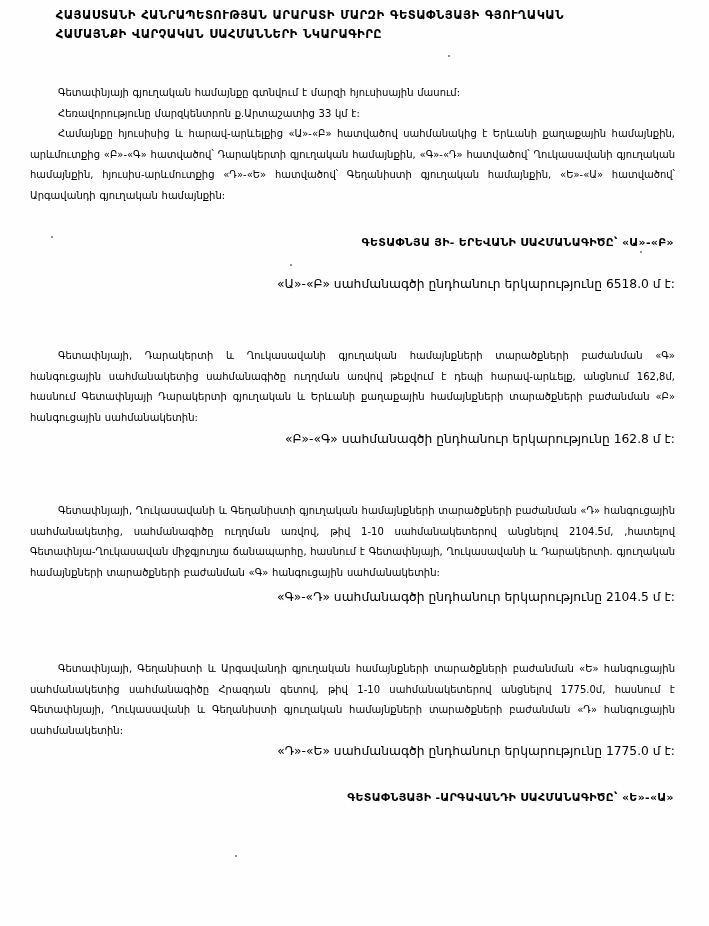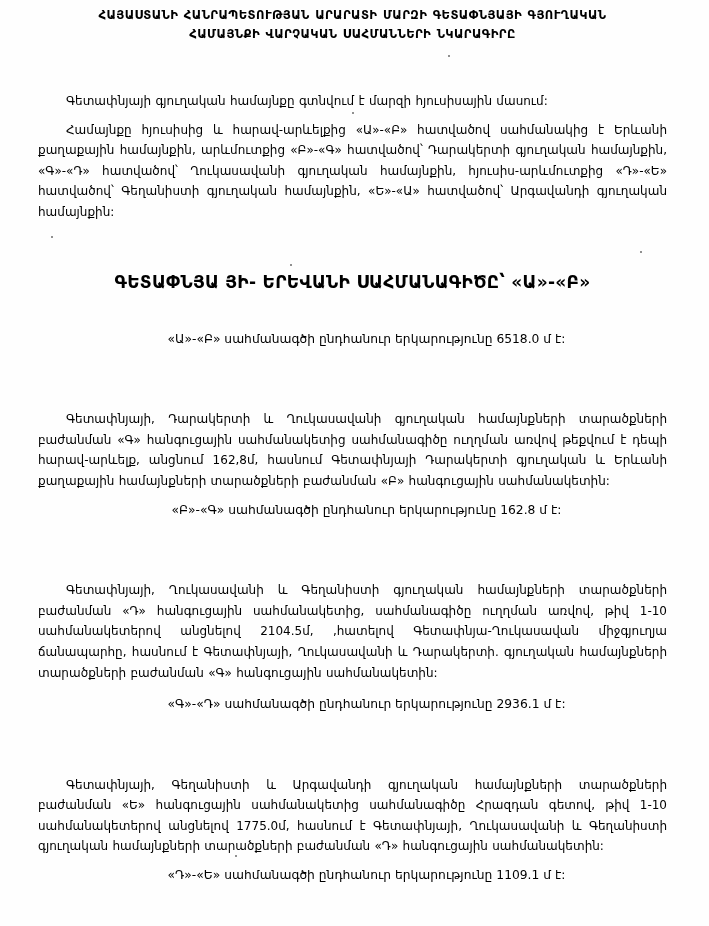--- a/index.html
+++ b/index.html
@@ -19,67 +19,66 @@
   .page {
     width: 709px;
     height: 926px;
     box-sizing: border-box;
     padding: 6px 34px 0 30px;
     position: relative;
     
     background: #fefefe;
   }
   .doc-title {
-    text-align: center;
     font-weight: 700;
     font-size: 11.6px;
     letter-spacing: 0.4px;
     line-height: 18.5px;
     margin: 0 auto;
     width: 92%;
     text-transform: uppercase;
     word-spacing: 1px;
   }
   .title-line {
     display: block;
     white-space: nowrap;
   }
   .gap-after-title {
     height: 40px;
   }
   p.body-par {
-    margin: 8px;
-    font-size: 12px;
+    margin: 0;
+    font-size: 10px;
     line-height: 20.6px;
     text-align: justify;
     text-justify: inter-word;
     word-spacing: 0.5px;
     hyphens: none;
   }
   p.indent {
     text-indent: 28px;
   }
   .section-head {
-    text-align: center;
+    text-align: right;
     font-weight: 700;
-    font-size: 17px;
+    font-size: 11px;
     letter-spacing: 0.3px;
-    margin: 13px;
+    margin: 1px;
     white-space: nowrap;
     text-transform: uppercase;
   }
   .sp-before-head { height: 28px; }
   .sp-after-head  { height: 24px; }
   .sp-small       { height: 3px; }
   .len-line {
     margin: 0;
     font-size: 12.3px;
     line-height: 20.6px;
     text-indent: 28px;
-    text-align: center;
+    text-align: right;
   }
   
   .speck {
     position: absolute;
     background: #3a3a3a;
     border-radius: 50%;
     opacity: .75;
   }
 </style>
 </head>
@@ -88,42 +87,43 @@
 <div class="page">
 
   <div class="doc-title">
     <span class="title-line">ՀԱՅԱՍՏԱՆԻ ՀԱՆՐԱՊԵՏՈՒԹՅԱՆ ԱՐԱՐԱՏԻ ՄԱՐԶԻ ԳԵՏԱՓՆՅԱՅԻ ԳՅՈՒՂԱԿԱՆ</span>
     <span class="title-line">ՀԱՄԱՅՆՔԻ ՎԱՐՉԱԿԱՆ ՍԱՀՄԱՆՆԵՐԻ ՆԿԱՐԱԳԻՐԸ</span>
   </div>
 
   <div class="gap-after-title"></div>
 
   <p class="body-par indent">Գետափնյայի  գյուղական համայնքը գտնվում է մարզի հյուսիսային մասում:</p>
+  <p class="body-par indent">Հեռավորությունը մարզկենտրոն ք.Արտաշատից  33 կմ է:</p>
   <p class="body-par indent">Համայնքը հյուսիսից և հարավ-արևելքից «Ա»-«Բ» հատվածով սահմանակից է Երևանի  քաղաքային համայնքին,  արևմուտքից «Բ»-«Գ»  հատվածով՝  Դարակերտի գյուղական համայնքին,  «Գ»-«Դ» հատվածով՝ Ղուկասավանի գյուղական համայնքին, հյուսիս-արևմուտքից «Դ»-«Ե» հատվածով՝ Գեղանիստի գյուղական համայնքին, «Ե»-«Ա» հատվածով՝ Արգավանդի  գյուղական համայնքին:</p>
 
   <div class="sp-before-head"></div>
   <p class="section-head">ԳԵՏԱՓՆՅԱ ՅԻ- ԵՐԵՎԱՆԻ ՍԱՀՄԱՆԱԳԻԾԸ՝  «Ա»-«Բ»</p>
   <div class="sp-after-head"></div>
   <p class="len-line">«Ա»-«Բ» սահմանագծի ընդհանուր երկարությունը 6518.0 մ է:</p>
 
   <div class="sp-before-head"></div>
   <div class="sp-after-head"></div>
   <p class="body-par indent">Գետափնյայի, Դարակերտի և Ղուկասավանի   գյուղական համայնքների տարածքների բաժանման «Գ» հանգուցային սահմանակետից սահմանագիծը ուղղման առվով թեքվում է դեպի հարավ-արևելք, անցնում 162,8մ, հասնում Գետափնյայի Դարակերտի գյուղական և Երևանի  քաղաքային համայնքների տարածքների բաժանման «Բ» հանգուցային սահմանակետին:</p>
   <p class="len-line">«Բ»-«Գ» սահմանագծի ընդհանուր երկարությունը 162.8 մ է:</p>
 
   <div class="sp-before-head"></div>
   <div class="sp-after-head"></div>
   <p class="body-par indent">Գետափնյայի, Ղուկասավանի և Գեղանիստի  գյուղական համայնքների տարածքների բաժանման «Դ» հանգուցային սահմանակետից, սահմանագիծը ուղղման առվով, թիվ 1-10 սահմանակետերով անցնելով 2104.5մ, ,հատելով Գետափնյա-Ղուկասավան միջգյուղյա ճանապարհը, հասնում է Գետափնյայի, Ղուկասավանի և Դարակերտի. գյուղական համայնքների տարածքների բաժանման «Գ» հանգուցային սահմանակետին:</p>
   <div class="sp-small"></div>
-  <p class="len-line">«Գ»-«Դ» սահմանագծի ընդհանուր երկարությունը 2936.1 մ է:</p>
+  <p class="len-line">«Գ»-«Դ» սահմանագծի ընդհանուր երկարությունը 2104.5 մ է:</p>
 
   <div class="sp-before-head"></div>
   <div class="sp-after-head"></div>
   <p class="body-par indent">Գետափնյայի, Գեղանիստի և Արգավանդի գյուղական համայնքների տարածքների բաժանման «Ե» հանգուցային սահմանակետից սահմանագիծը Հրազդան գետով, թիվ 1-10 սահմանակետերով  անցնելով 1775.0մ, հասնում է Գետափնյայի, Ղուկասավանի և Գեղանիստի  գյուղական համայնքների տարածքների բաժանման «Դ» հանգուցային սահմանակետին:</p>
-  <p class="len-line">«Դ»-«Ե» սահմանագծի ընդհանուր երկարությունը 1109.1 մ է:</p>
+  <p class="len-line">«Դ»-«Ե» սահմանագծի ընդհանուր երկարությունը 1775.0 մ է:</p>
 
   <div class="sp-before-head"></div>
   <p class="section-head">ԳԵՏԱՓՆՅԱՅԻ -ԱՐԳԱՎԱՆԴԻ ՍԱՀՄԱՆԱԳԻԾԸ՝ «Ե»-«Ա»</p>
   <div class="sp-after-head"></div>
 
   <span class="speck" style="left:448px;top:55px;width:2px;height:2px;"></span>
   <span class="speck" style="left:352px;top:112px;width:2px;height:2px;"></span>
   <span class="speck" style="left:51px;top:236px;width:2px;height:2px;"></span>
   <span class="speck" style="left:290px;top:264px;width:2px;height:2px;"></span>
   <span class="speck" style="left:640px;top:251px;width:2px;height:2px;"></span>

